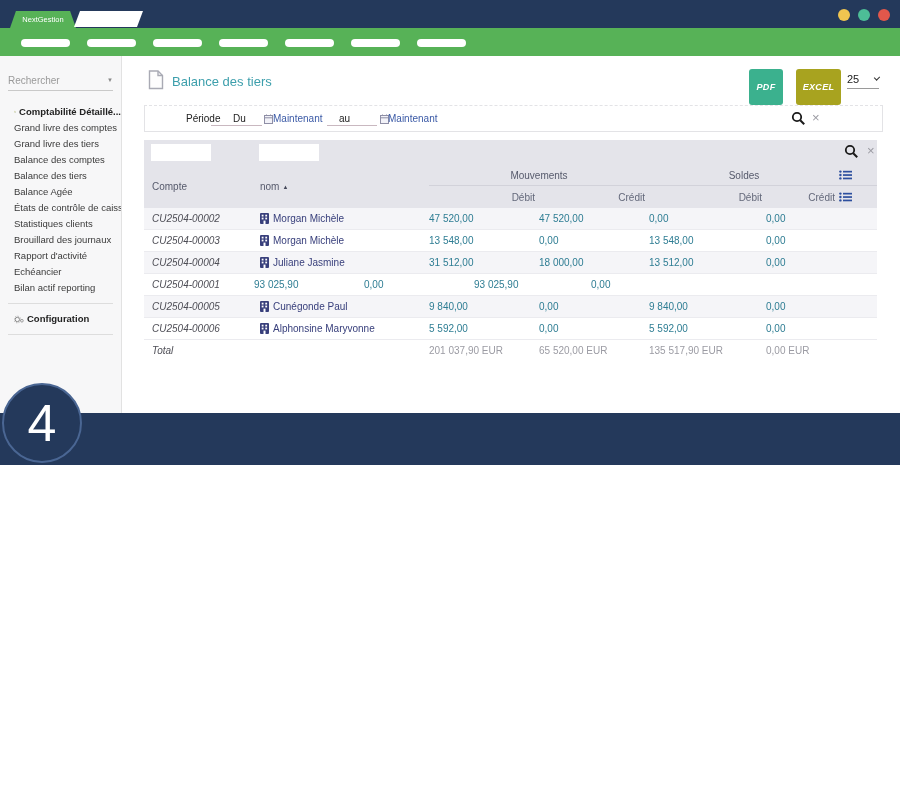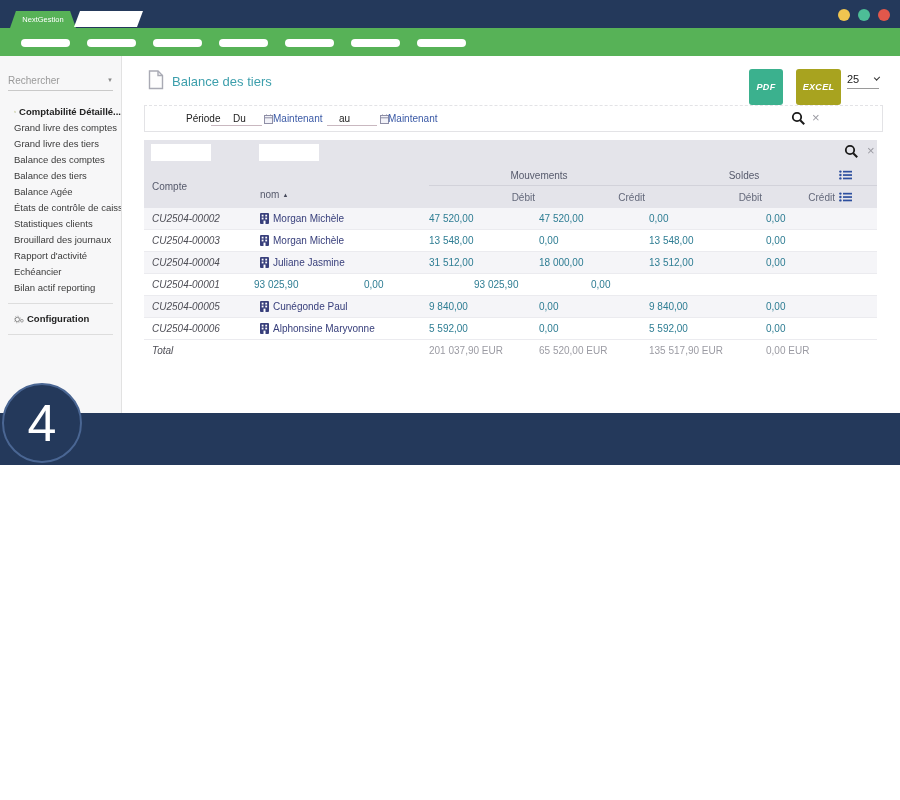--- a/index.html
+++ b/index.html
@@ -73,21 +73,21 @@
   
   .table { position:absolute; left:22px; top:84px; width:733px; font-size:10px; }
   .thead { background:#e4e4ea; }
   .thead-filter { position:relative; height:25px; }
   .hf-input { position:absolute; top:4px; height:17px; width:60px; border:none; background:#fff; font-size:10px; padding:0 3px; }
   .hfi1 { left:7px; } .hfi2 { left:115px; }
   .h-search { position:absolute; left:700px; top:4px; cursor:pointer; }
   .h-clear { position:absolute; left:723px; top:3px; font-size:13px; color:#9a9aa2; cursor:pointer; }
   .thead-main { position:relative; height:43px; color:#565a6c; }
   .gh-compte { position:absolute; left:8px; top:0; height:100%; display:flex; align-items:center; }
-  .gh-nom { position:absolute; left:116px; top:8px; height:100%; display:flex; align-items:center; gap:3px; cursor:pointer; }
+  .gh-nom { position:absolute; left:116px; top:0; height:100%; display:flex; align-items:center; gap:3px; cursor:pointer; }
   .sort-arrow { font-size:6px; color:#44485a; }
   .gh-right { position:absolute; left:285px; top:0; width:448px; }
   .gh-row { display:flex; height:21px; align-items:center; }
   .gh-row.groups { border-bottom:1px solid #d2d2da; }
   .gh-row.subs { height:22px; color:#63687a; }
   .g-mouv { width:220px; text-align:center; }
   .g-sold { width:190px; text-align:center; }
   .g-ico  { width:38px; text-align:center; }
   .s-c3 { width:110px; text-align:right; padding-right:4px; }
   .s-c4 { width:110px; text-align:right; padding-right:4px; }

